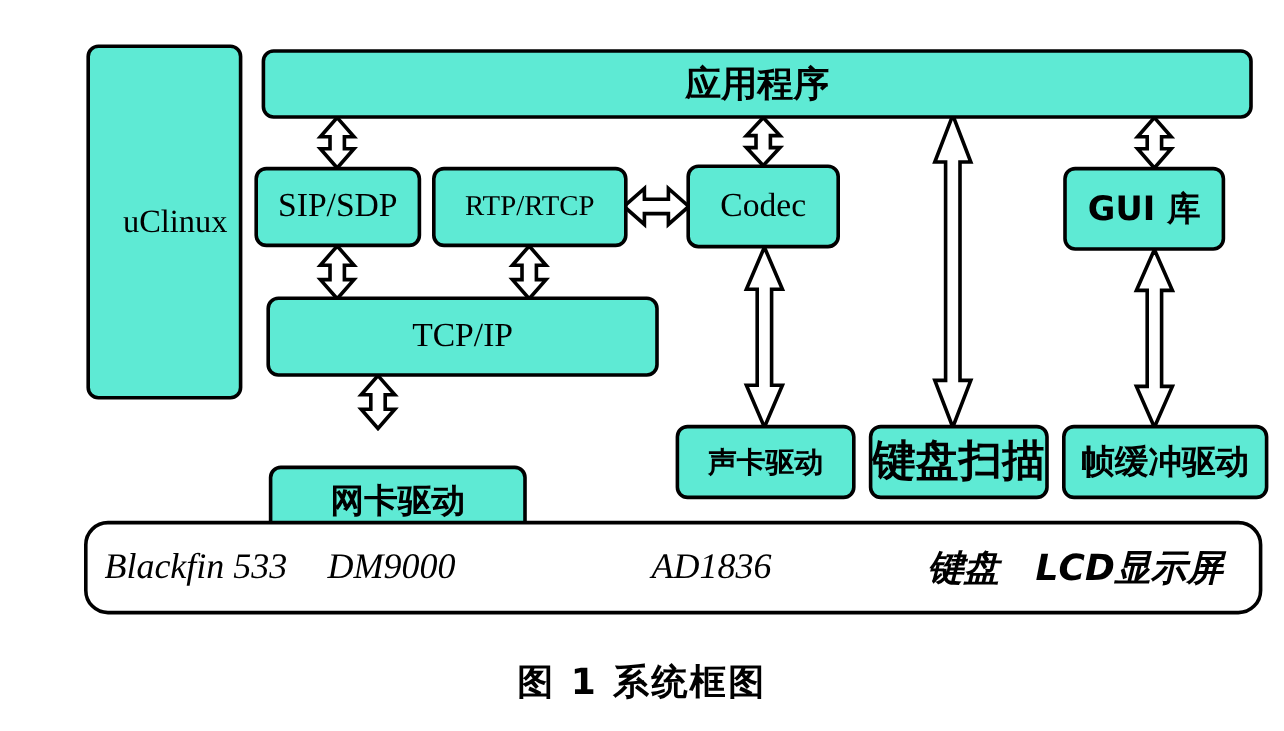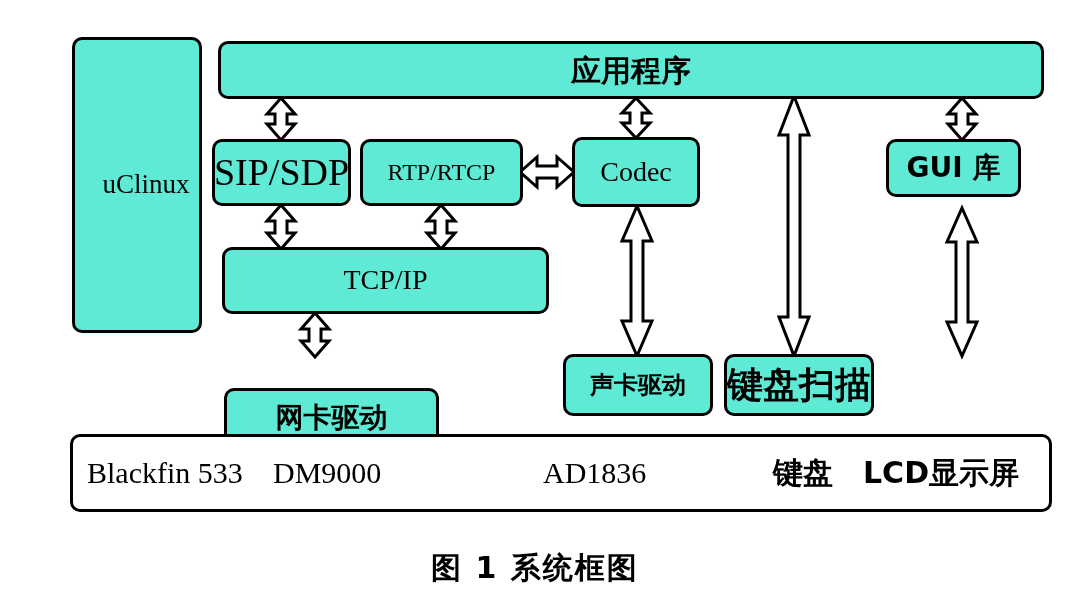--- a/index.html
+++ b/index.html
@@ -34,39 +34,40 @@
   .box .lbl {
     display: block;
     white-space: nowrap;
   }
   .lat { font-family: "Liberation Serif", "DejaVu Serif", serif; }
   .cjk { font-family: "DejaVu Sans", "Liberation Sans", sans-serif; font-weight: 600; }
 
   
   #os-box      { left: 72px;  top: 37px;  width: 130px; height: 296px; font-size: 27px; padding-left: 18px; }
   #app-box     { left: 218px; top: 41px;  width: 826px; height: 58px;  font-size: 30px; }
-  #sip-box     { left: 212px; top: 139px; width: 139px; height: 67px;  font-size: 38px; }
+  #sip-box     { left: 212px; top: 139px; width: 139px; height: 67px;  font-size: 28px; }
   #rtp-box     { left: 360px; top: 139px; width: 163px; height: 67px;  font-size: 24px; }
   #codec-box   { left: 572px; top: 137px; width: 128px; height: 70px;  font-size: 28px; }
-  #gui-box     { left: 886px; top: 139px; width: 135px; height: 58px;  font-size: 28px; }
+  #gui-box     { left: 886px; top: 139px; width: 135px; height: 70px;  font-size: 28px; }
   #tcpip-box   { left: 222px; top: 247px; width: 327px; height: 67px;  font-size: 28px; }
   #nic-box     { left: 224px; top: 356px; width: 215px; height: 60px;  font-size: 28px; margin-top: 32px; }
   #snd-box     { left: 563px; top: 354px; width: 150px; height: 62px;  font-size: 24px; }
   #kbd-box     { left: 724px; top: 354px; width: 150px; height: 62px;  font-size: 36px; }
   #fb-box      { left: 885px; top: 354px; width: 172px; height: 62px;  font-size: 28px; }
 
   
   #hw-bar {
     position: absolute;
     left: 70px; top: 434px; width: 982px; height: 78px;
     box-sizing: border-box;
     border: 3px solid #000000;
-    border-radius: 10px;
+    border-radius: 20px;
     background: #ffffff;
     z-index: 5;
+    font-style: italic;
   }
   #hw-bar .hwrow {
     position: absolute;
     left: 0; right: 0; top: 50%;
     transform: translateY(-50%);
     height: 40px;
     display: flex;
     align-items: center;
     font-size: 30px;
     white-space: nowrap;
@@ -192,20 +193,23 @@
   </div>
 
   <div class="box" id="snd-box">
     <span class="lbl cjk">声卡驱动</span>
   </div>
 
   <div class="box" id="kbd-box">
     <span class="lbl cjk">键盘扫描</span>
   </div>
 
+  <div class="box" id="fb-box">
+    <span class="lbl cjk">帧缓冲驱动</span>
+  </div>
 
   <div id="hw-bar">
     <div class="hwrow">
       <span class="hw-item lat" id="hw-blackfin">Blackfin 533</span>
       <span class="hw-item lat" id="hw-dm9000">DM9000</span>
       <span class="hw-item lat" id="hw-ad1836">AD1836</span>
       <span class="hw-item cjk" id="hw-keyboard">键盘</span>
       <span class="hw-item cjk" id="hw-lcd">LCD显示屏</span>
     </div>
   </div>

